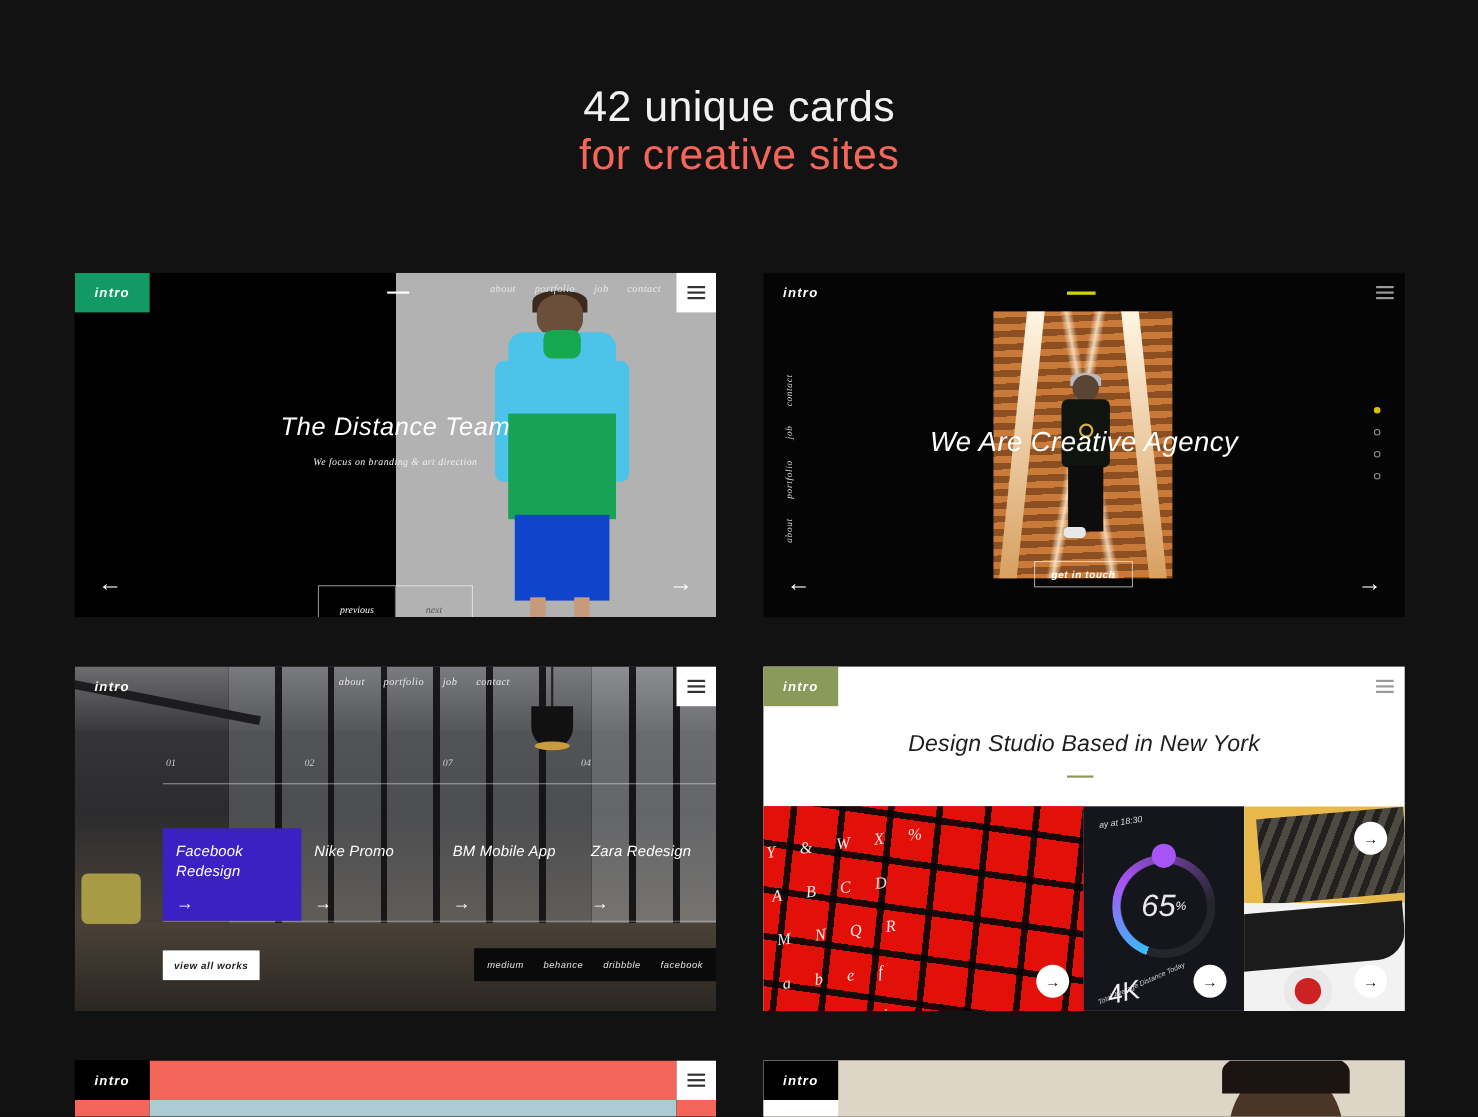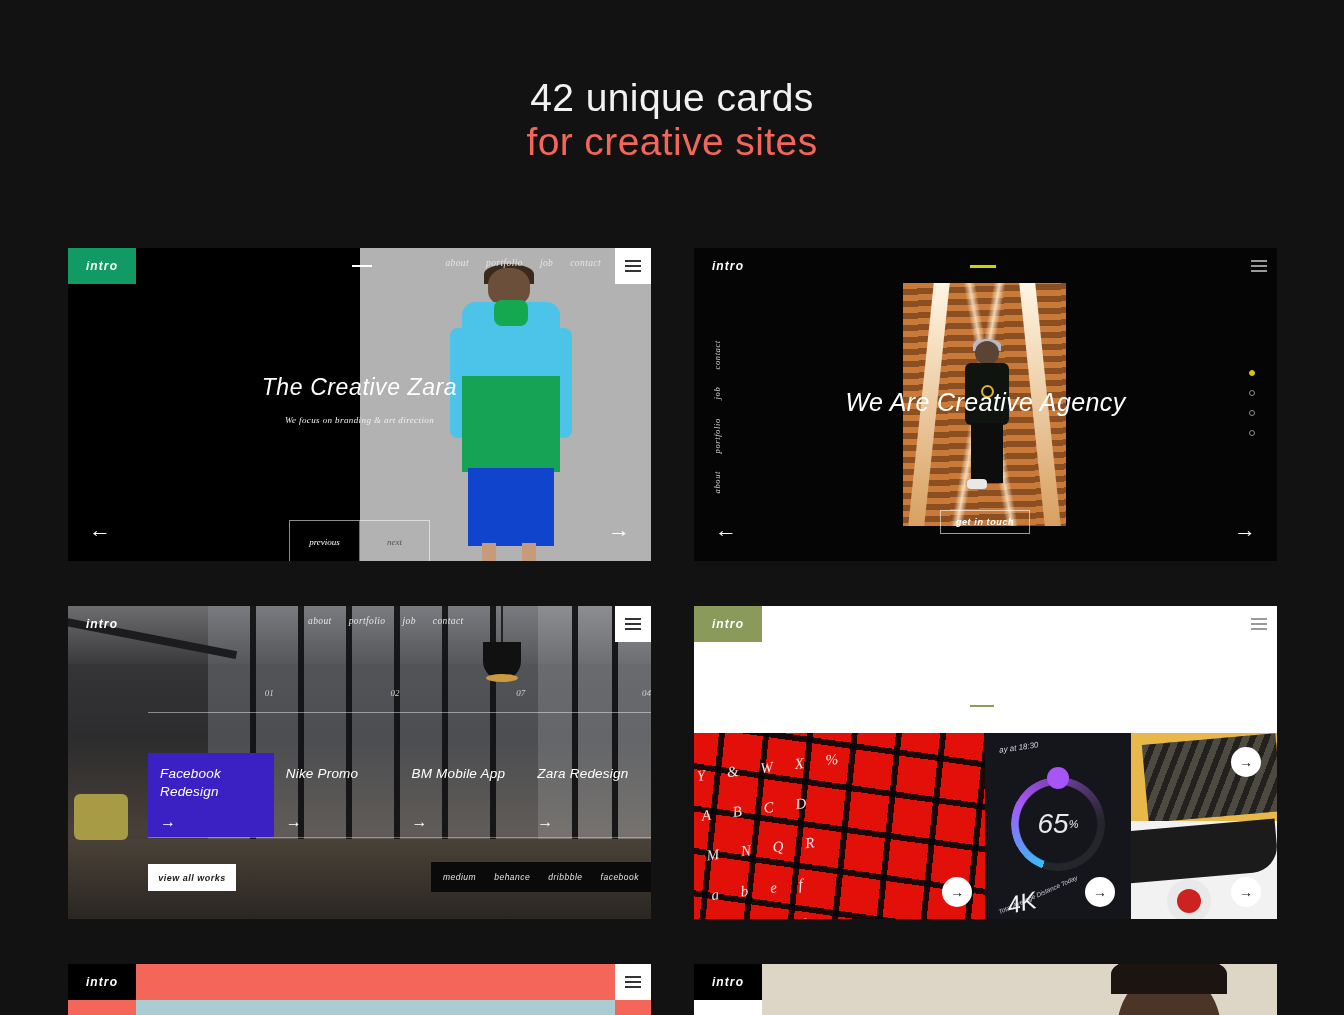--- a/index.html
+++ b/index.html
@@ -96,21 +96,21 @@
     position: absolute; left: 0; right: 0; top: 126px; text-align: center;
     font-size: 23px; color: #fff; letter-spacing: 0.6px; z-index: 10;
   }
   .c1 .sub {
     position: absolute; left: 0; right: 0; top: 167px; text-align: center;
     font-family: "Liberation Serif", serif;
     font-size: 9px; color: #f0f0f0; letter-spacing: 0.4px; z-index: 10;
   }
   .c1 .dash { position: absolute; left: 284px; top: 17px; width: 20px; height: 2px; background: #fff; z-index: 11; }
   .c1 .prevnext {
-    position: absolute; left: 221px; top: 272px; width: 141px; height: 44px;
+    position: absolute; left: 221px; top: 284px; width: 141px; height: 44px;
     border: 1px solid rgba(255,255,255,0.55); display: flex; z-index: 13; text-align: center;
   }
   .c1 .prevnext div {
     flex: 1; display: flex; align-items: center; justify-content: center;
     font-family: "Liberation Serif", serif; font-size: 9px; color: #fff;
     border-right: 1px solid rgba(255,255,255,0.45);
   }
   .c1 .prevnext div:last-child { border-right: none; color: #555; }
 
   
@@ -174,21 +174,21 @@
   .o-lampstem { position:absolute; left:433px; top:0; width:2px; height:38px; background:#222; }
   .o-lampglow { position:absolute; left:418px; top:68px; width:32px; height:8px; background:#c99a3e; border-radius:50%; }
   .o-chair { position:absolute; left:6px; top:188px; width:54px; height:46px; background:#a79b45; border-radius:6px; }
 
   .c3 .projects {
     position: absolute; left: 80px; top: 82px; width: 503px; height: 122px; z-index: 10;
   }
   .c3 .nums { display: flex; height: 24px; }
   .c3 .nums span {
     width: 130px; font-family: "Liberation Serif", serif;
-    font-size: 9px; color: #cfcfcf; padding-left: 3px; text-align: right;
+    font-size: 9px; color: #cfcfcf; padding-left: 3px;
   }
   .c3 .rule { height: 1px; background: rgba(255,255,255,0.45); }
   .c3 .items { display: flex; }
   .c3 .item { width: 130px; height: 84px; padding: 12px 10px 0 12px; position: relative; margin-top: 40px; }
   .c3 .item.active { background: #3b21c4; }
   .c3 .item .nm { font-size: 13.5px; color: #fff; line-height: 18px; letter-spacing: 0.2px; }
   .c3 .item .ar { position: absolute; left: 12px; bottom: 6px; font-size: 16px; color: #fff; }
   .c3 .rule2 { height: 1px; background: rgba(255,255,255,0.35); }
 
   .c3 .viewall {
@@ -309,21 +309,21 @@
         <span>about</span>
         <span>portfolio</span>
         <span>job</span>
         <span>contact</span>
       </div>
       <div class="burger boxed">
           <i></i>
           <i></i>
           <i></i>
         </div>
-      <div class="title">The Creative Zara</div>
+      <div class="title">The Distance Team</div>
       <div class="sub">We focus on branding &amp; art direction</div>
       <div class="prevnext">
         <div>previous</div>
         <div>next</div>
       </div>
       <div class="arrow-l">←</div>
       <div class="arrow-r">→</div>
     </div>
 
     <div class="card c2">
@@ -428,20 +428,21 @@
       </div>
     </div>
 
     <div class="card c4">
       <div class="badge olive">intro</div>
       <div class="burger light">
           <i></i>
           <i></i>
           <i></i>
         </div>
+      <div class="title">Design Studio Based in New York</div>
       <div class="dash"></div>
 
       <div class="gallery">
         <div class="tile t1">
           <div class="keys"></div>
           <div class="keys-letters">
             Y&amp;WX%<br>ABCD<br>MNQR<br>abef<br>cdgh<br>qruv<br>stwx
           </div>
           <div class="circ-arrow" style="left:248px; bottom:12px;">→</div>
         </div>

